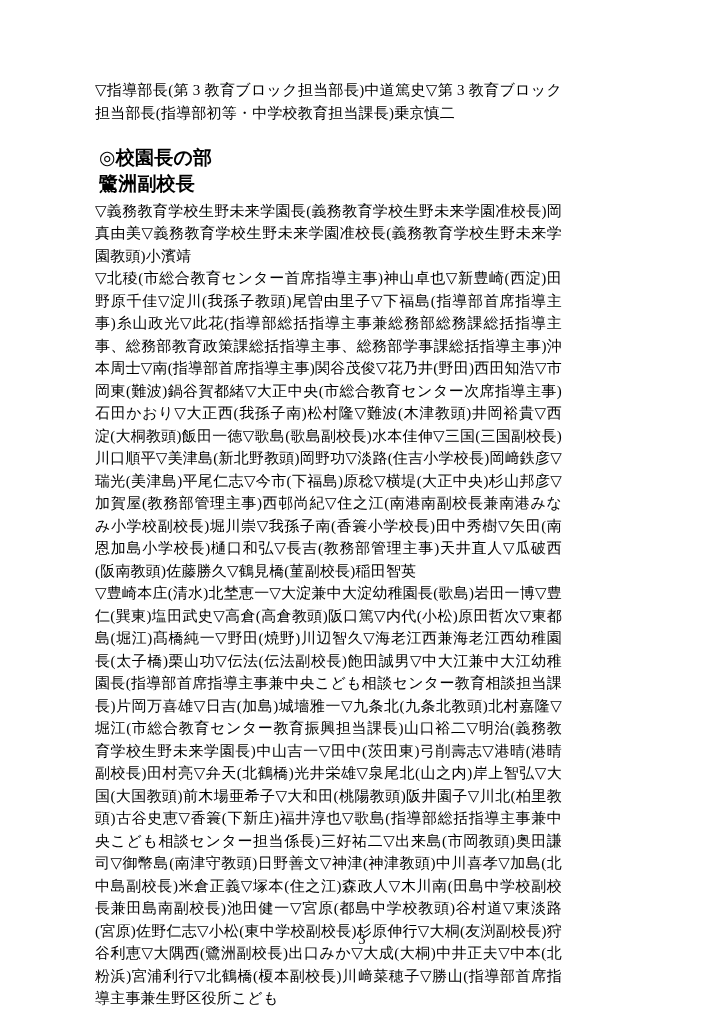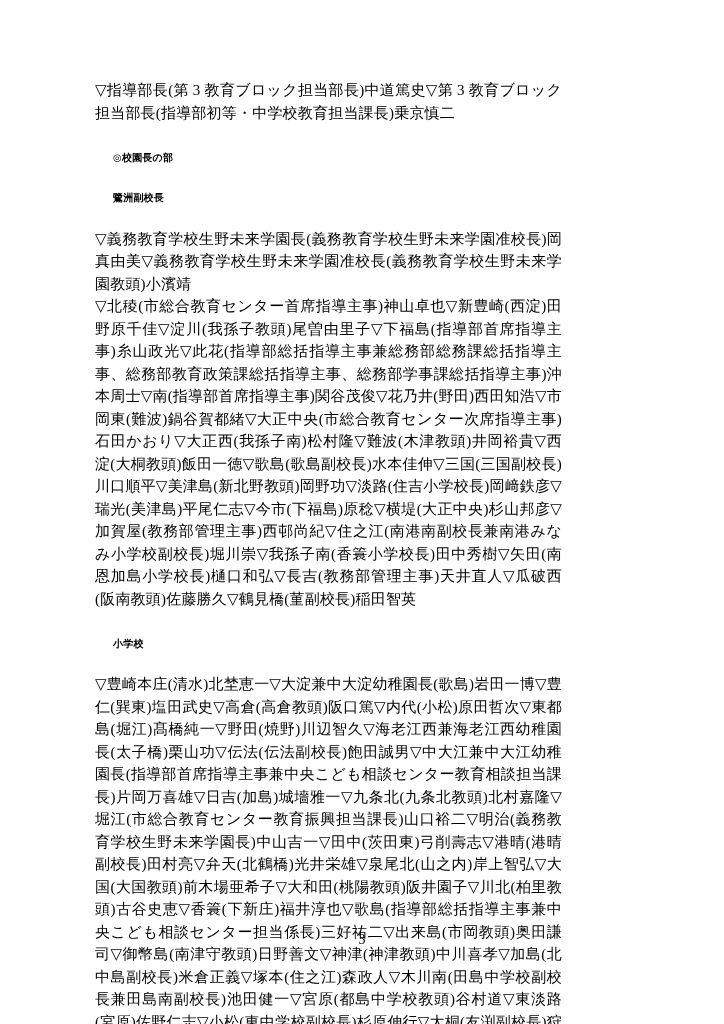--- a/index.html
+++ b/index.html
@@ -24,22 +24,22 @@
     margin: 0;
     font-size: 15px;
     line-height: 22.5px;
     letter-spacing: 0.2px;
     text-align: justify;
     text-justify: inter-ideograph;
     word-break: break-all;
     overflow-wrap: anywhere;
   }
   .hd {
-    margin: 18px;
-    font-size: 10px;
+    margin: 4px;
+    font-size: 19px;
     line-height: 22.5px;
     font-weight: bold;
     letter-spacing: 0.2px;
     font-family: "Liberation Sans", "DejaVu Sans", sans-serif;
   }
   .gap-before { margin-top: 22.5px; }
   .page-number {
     position: absolute;
     top: 929px;
     left: 0;
@@ -59,19 +59,18 @@
 
   <h2 class="hd gap-before">◎校園長の部</h2>
 
   <h2 class="hd">鷺洲副校長</h2>
 
   <p class="body-text">▽義務教育学校生野未来学園長(義務教育学校生野未来学園准校長)岡真由美▽義務教育学校生野未来学園准校長(義務教育学校生野未来学園教頭)小濱靖</p>
 
 
   <p class="body-text">▽北稜(市総合教育センター首席指導主事)神山卓也▽新豊崎(西淀)田野原千佳▽淀川(我孫子教頭)尾曽由里子▽下福島(指導部首席指導主事)糸山政光▽此花(指導部総括指導主事兼総務部総務課総括指導主事、総務部教育政策課総括指導主事、総務部学事課総括指導主事)沖本周士▽南(指導部首席指導主事)関谷茂俊▽花乃井(野田)西田知浩▽市岡東(難波)鍋谷賀都緒▽大正中央(市総合教育センター次席指導主事)石田かおり▽大正西(我孫子南)松村隆▽難波(木津教頭)井岡裕貴▽西淀(大桐教頭)飯田一徳▽歌島(歌島副校長)水本佳伸▽三国(三国副校長)川口順平▽美津島(新北野教頭)岡野功▽淡路(住吉小学校長)岡﨑鉄彦▽瑞光(美津島)平尾仁志▽今市(下福島)原稔▽横堤(大正中央)杉山邦彦▽加賀屋(教務部管理主事)西邨尚紀▽住之江(南港南副校長兼南港みなみ小学校副校長)堀川崇▽我孫子南(香簑小学校長)田中秀樹▽矢田(南恩加島小学校長)樋口和弘▽長吉(教務部管理主事)天井直人▽瓜破西(阪南教頭)佐藤勝久▽鶴見橋(菫副校長)稲田智英</p>
 
-  <h2 class="hd gap-before">小学校</h2>
 
   <p class="body-text">▽豊崎本庄(清水)北埜恵一▽大淀兼中大淀幼稚園長(歌島)岩田一博▽豊仁(巽東)塩田武史▽高倉(高倉教頭)阪口篤▽内代(小松)原田哲次▽東都島(堀江)髙橋純一▽野田(焼野)川辺智久▽海老江西兼海老江西幼稚園長(太子橋)栗山功▽伝法(伝法副校長)飽田誠男▽中大江兼中大江幼稚園長(指導部首席指導主事兼中央こども相談センター教育相談担当課長)片岡万喜雄▽日吉(加島)城墻雅一▽九条北(九条北教頭)北村嘉隆▽堀江(市総合教育センター教育振興担当課長)山口裕二▽明治(義務教育学校生野未来学園長)中山吉一▽田中(茨田東)弓削壽志▽港晴(港晴副校長)田村亮▽弁天(北鶴橋)光井栄雄▽泉尾北(山之内)岸上智弘▽大国(大国教頭)前木場亜希子▽大和田(桃陽教頭)阪井園子▽川北(柏里教頭)古谷史恵▽香簑(下新庄)福井淳也▽歌島(指導部総括指導主事兼中央こども相談センター担当係長)三好祐二▽出来島(市岡教頭)奥田謙司▽御幣島(南津守教頭)日野善文▽神津(神津教頭)中川喜孝▽加島(北中島副校長)米倉正義▽塚本(住之江)森政人▽木川南(田島中学校副校長兼田島南副校長)池田健一▽宮原(都島中学校教頭)谷村道▽東淡路(宮原)佐野仁志▽小松(東中学校副校長)杉原伸行▽大桐(友渕副校長)狩谷利恵▽大隅西(鷺洲副校長)出口みか▽大成(大桐)中井正夫▽中本(北粉浜)宮浦利行▽北鶴橋(榎本副校長)川﨑菜穂子▽勝山(指導部首席指導主事兼生野区役所こども</p>
 
 </div>
 
 <div class="page-number">3</div>
 
 </body></html>

